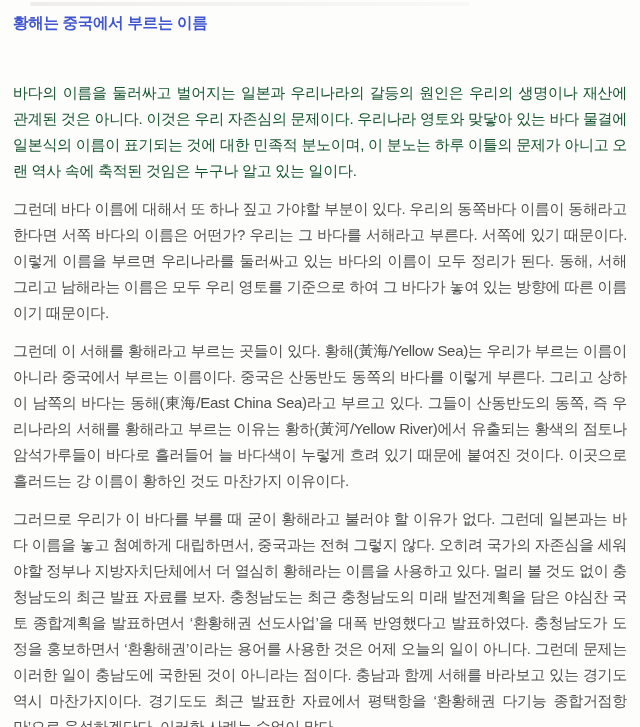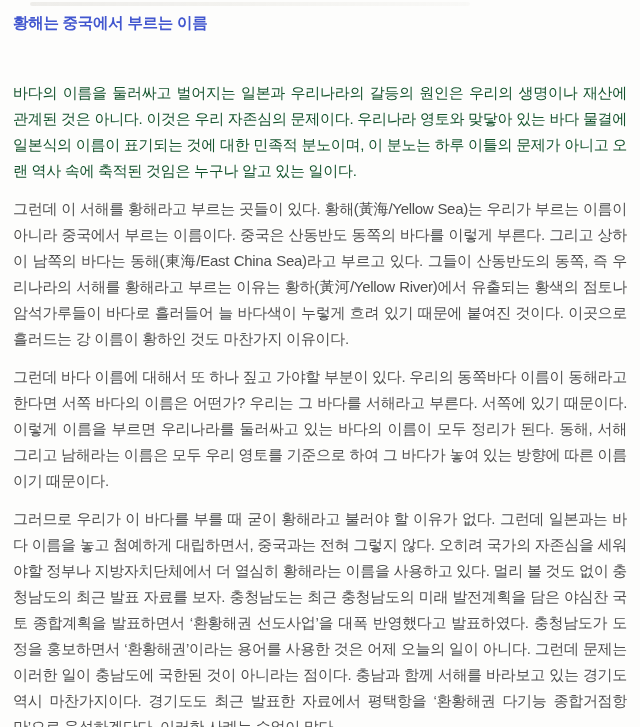--- a/index.html
+++ b/index.html
@@ -59,18 +59,18 @@
 <body style="background: rgb(253, 253, 252);">
 
 <div class="page">
 
   <div class="crop-remnant"></div>
 
   <h1 class="doc-title" style="color: rgb(66, 87, 207);">황해는 중국에서 부르는 이름</h1>
 
   <article class="doc-body">
     <p style="color: #14532d;">바다의 이름을 둘러싸고 벌어지는 일본과 우리나라의 갈등의 원인은 우리의 생명이나 재산에 관계된 것은 아니다. 이것은 우리 자존심의 문제이다. 우리나라 영토와 맞닿아 있는 바다 물결에 일본식의 이름이 표기되는 것에 대한 민족적 분노이며, 이 분노는 하루 이틀의 문제가 아니고 오랜 역사 속에 축적된 것임은 누구나 알고 있는 일이다.</p>
+    <p style="color: rgb(78, 78, 78);">그런데 바다 이름에 대해서 또 하나 짚고 가야할 부분이 있다. 우리의 동쪽바다 이름이 동해라고 한다면 서쪽 바다의 이름은 어떤가? 우리는 그 바다를 서해라고 부른다. 서쪽에 있기 때문이다. 이렇게 이름을 부르면 우리나라를 둘러싸고 있는 바다의 이름이 모두 정리가 된다. 동해, 서해 그리고 남해라는 이름은 모두 우리 영토를 기준으로 하여 그 바다가 놓여 있는 방향에 따른 이름이기 때문이다.</p>
     <p style="color: rgb(78, 78, 78);">그런데 이 서해를 황해라고 부르는 곳들이 있다. 황해(黃海/Yellow Sea)는 우리가 부르는 이름이 아니라 중국에서 부르는 이름이다. 중국은 산동반도 동쪽의 바다를 이렇게 부른다. 그리고 상하이 남쪽의 바다는 동해(東海/East China Sea)라고 부르고 있다. 그들이 산동반도의 동쪽, 즉 우리나라의 서해를 황해라고 부르는 이유는 황하(黃河/Yellow River)에서 유출되는 황색의 점토나 암석가루들이 바다로 흘러들어 늘 바다색이 누렇게 흐려 있기 때문에 붙여진 것이다. 이곳으로 흘러드는 강 이름이 황하인 것도 마찬가지 이유이다.</p>
-    <p style="color: rgb(78, 78, 78);">그런데 바다 이름에 대해서 또 하나 짚고 가야할 부분이 있다. 우리의 동쪽바다 이름이 동해라고 한다면 서쪽 바다의 이름은 어떤가? 우리는 그 바다를 서해라고 부른다. 서쪽에 있기 때문이다. 이렇게 이름을 부르면 우리나라를 둘러싸고 있는 바다의 이름이 모두 정리가 된다. 동해, 서해 그리고 남해라는 이름은 모두 우리 영토를 기준으로 하여 그 바다가 놓여 있는 방향에 따른 이름이기 때문이다.</p>
     <p style="color: rgb(78, 78, 78);">그러므로 우리가 이 바다를 부를 때 굳이 황해라고 불러야 할 이유가 없다. 그런데 일본과는 바다 이름을 놓고 첨예하게 대립하면서, 중국과는 전혀 그렇지 않다. 오히려 국가의 자존심을 세워야할 정부나 지방자치단체에서 더 열심히 황해라는 이름을 사용하고 있다. 멀리 볼 것도 없이 충청남도의 최근 발표 자료를 보자. 충청남도는 최근 충청남도의 미래 발전계획을 담은 야심찬 국토 종합계획을 발표하면서 ‘환황해권 선도사업’을 대폭 반영했다고 발표하였다. 충청남도가 도정을 홍보하면서 ‘환황해권’이라는 용어를 사용한 것은 어제 오늘의 일이 아니다. 그런데 문제는 이러한 일이 충남도에 국한된 것이 아니라는 점이다. 충남과 함께 서해를 바라보고 있는 경기도 역시 마찬가지이다. 경기도도 최근 발표한 자료에서 평택항을 ‘환황해권 다기능 종합거점항만’으로 육성하겠단다. 이러한 사례는 수없이 많다.</p>
   </article>
 
 </div>
 
 </body></html>

